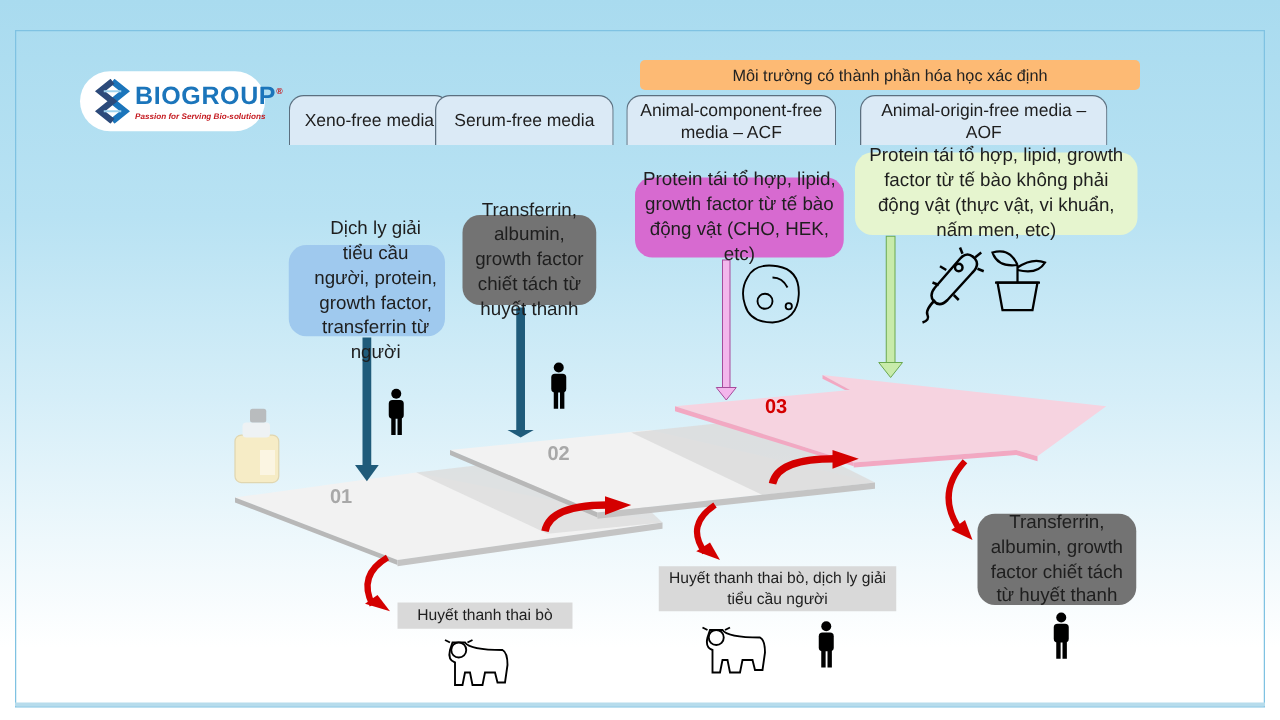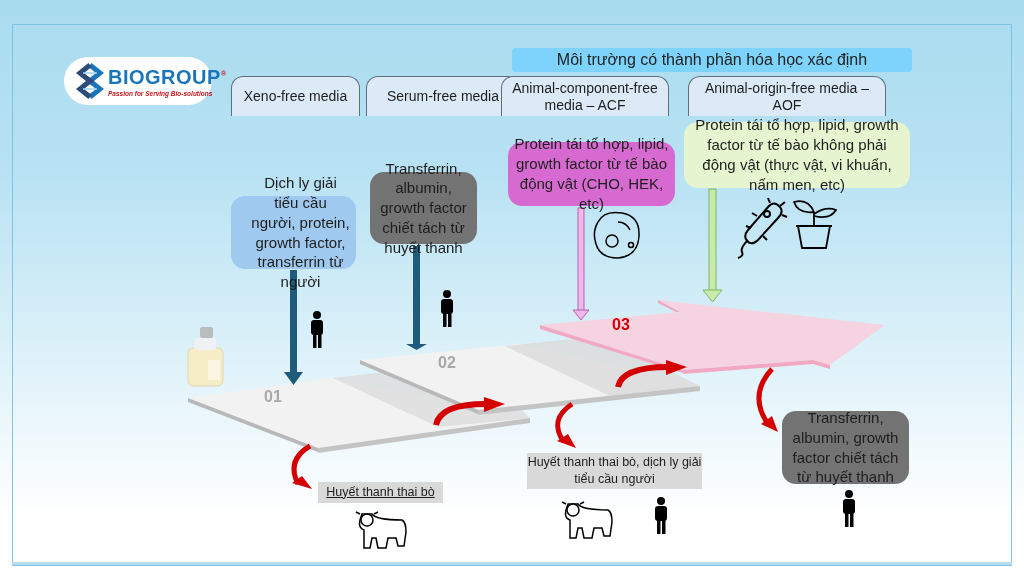--- a/index.html
+++ b/index.html
@@ -6,22 +6,22 @@
   body{width:1024px;height:576px;position:relative;overflow:hidden;
     font-family:"Liberation Sans","DejaVu Sans",sans-serif;
     background:linear-gradient(180deg,#a9dbef 0%,#b8e2f3 30%,#d5eef8 55%,#eef8fc 75%,#ffffff 90%);}
   .frame{position:absolute;left:12px;top:24px;width:1000px;height:542px;border:1px solid #7fc2e2;box-sizing:border-box;pointer-events:none;}
   .frame-bottom{position:absolute;left:12px;top:562px;width:1000px;height:3px;background:#b7dcec;}
   .logo{position:absolute;left:64px;top:57px;width:148px;height:48px;background:#fff;border-radius:24px;}
   .logo .mark{position:absolute;left:10px;top:6px;}
   .logo .name{position:absolute;left:44px;top:9px;font-size:20px;font-weight:bold;color:#1b75bb;letter-spacing:0.5px;}
   .logo .name sup{font-size:7px;color:#c4161c;}
   .logo .tag{position:absolute;left:44px;top:33px;font-size:6.5px;font-style:italic;font-weight:bold;color:#c4161c;white-space:nowrap;}
-  .banner{position:absolute;left:512px;top:48px;width:400px;height:24px;background:#7dd3fc;border-radius:4px;
-    font-size:16px;color:#222;display:flex;align-items:center;justify-content:center;}
+  .banner{position:absolute;left:512px;top:48px;width:400px;height:24px;background:#fdba74;border-radius:4px;
+    font-size:13px;color:#222;display:flex;align-items:center;justify-content:center;}
   .tab{position:absolute;top:76px;height:40px;background:#dbeaf6;border:1px solid #5b6f7f;border-bottom:none;
     border-radius:12px 12px 0 0;box-sizing:border-box;display:flex;align-items:center;justify-content:center;
     text-align:center;font-size:14px;color:#1e1e1e;line-height:1.15;}
   .box{position:absolute;border-radius:14px;display:flex;align-items:center;justify-content:center;text-align:center;
     font-size:15px;color:#1e1e1e;line-height:1.32;box-sizing:border-box;padding:4px 6px;}
   .b-blue1{background:#9fc9ee;}
   .b-blue2{background:#737373;}
   .b-pink{background:#d76ad0;}
   .b-green{background:#e6f5cf;}
   .gray-label{position:absolute;background:#d9d9d9;font-size:12.5px;color:#1e1e1e;text-align:center;line-height:1.4;
@@ -42,21 +42,21 @@
     <line x1="9" y1="10" x2="23" y2="10" stroke="#9fd3ee" stroke-width="1.5"></line>
     <line x1="9" y1="26" x2="23" y2="26" stroke="#9fd3ee" stroke-width="1.5"></line>
   </svg>
   <div class="name"><span>BIOGROUP</span><sup>®</sup></div>
   <div class="tag">Passion for Serving Bio-solutions</div>
 </div>
 
 <div class="banner">Môi trường có thành phần hóa học xác định</div>
 
 <div class="tab" style="left:231px;width:129px;">Xeno-free media</div>
-<div class="tab" style="left:366px;width:154px;">Serum-free media</div>
+<div class="tab" style="left:348px;width:143px;">Serum-free media</div>
 <div class="tab" style="left:501px;width:168px;padding:0 2px;">Animal-component-free media – ACF</div>
 <div class="tab" style="left:688px;width:198px;">Animal-origin-free media – AOF</div>
 
 <svg class="overlay" width="1024" height="576" viewBox="0 0 1024 576">
   <defs>
     <linearGradient id="shadowGrad" x1="0" y1="0" x2="1" y2="0">
       <stop offset="0" stop-color="#e6e6e6"></stop>
         <stop offset="1" stop-color="#d6d6d6"></stop>
     </linearGradient>
   </defs>
@@ -196,15 +196,15 @@
     <line x1="566" y1="504" x2="562" y2="502"></line>
       <line x1="580" y1="504" x2="584" y2="502"></line>
   </g>
 </svg>
 
 <div class="box b-blue1" style="left:231px;top:196px;width:125px;height:73px;padding-left:20px;">Dịch ly giải tiểu cầu người, protein, growth factor, transferrin từ người</div>
 <div class="box b-blue2" style="left:370px;top:172px;width:107px;height:72px;">Transferrin, albumin, growth factor chiết tách từ huyết thanh</div>
 <div class="box b-pink" style="left:508px;top:142px;width:167px;height:64px;">Protein tái tổ hợp, lipid, growth factor từ tế bào động vật (CHO, HEK, etc)</div>
 <div class="box b-green" style="left:684px;top:122px;width:226px;height:66px;">Protein tái tổ hợp, lipid, growth factor từ tế bào không phải động vật (thực vật, vi khuẩn, nấm men, etc)</div>
 
-<div class="gray-label" style="left:318px;top:482px;width:125px;height:21px;text-decoration:underline;">Huyết thanh thai bò</div>
-<div class="gray-label" style="left:527px;top:453px;width:175px;height:36px;">Huyết thanh thai bò, dịch ly giải tiểu cầu người</div>
+<div class="gray-label" style="left:318px;top:482px;width:140px;height:21px;">Huyết thanh thai bò</div>
+<div class="gray-label" style="left:527px;top:453px;width:190px;height:36px;">Huyết thanh thai bò, dịch ly giải tiểu cầu người</div>
 <div class="box b-blue2" style="left:782px;top:411px;width:127px;height:73px;">Transferrin, albumin, growth factor chiết tách từ huyết thanh</div>
 
 </body></html>

